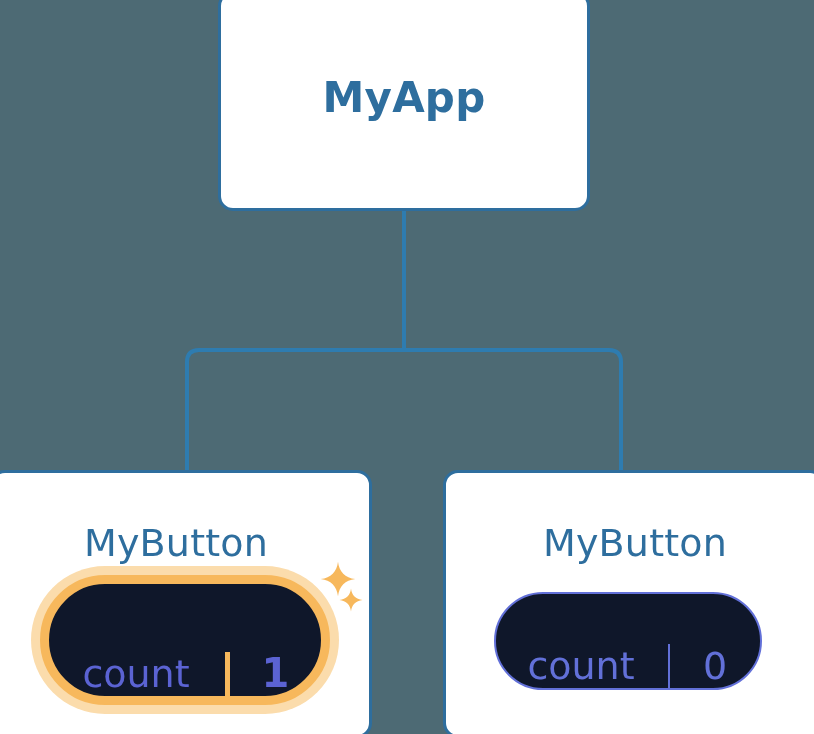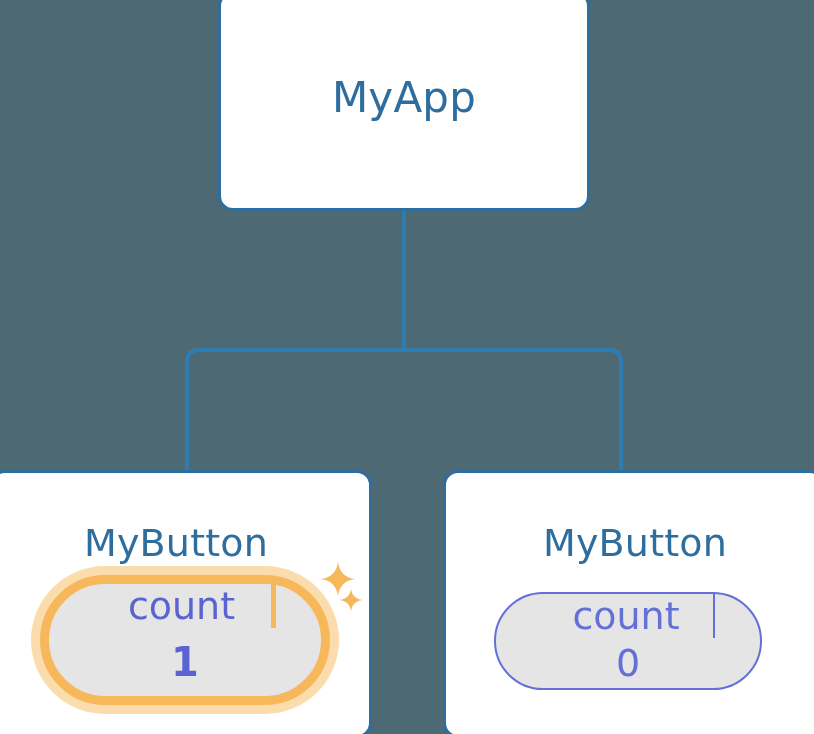--- a/index.html
+++ b/index.html
@@ -57,20 +57,21 @@
   
   #card-root {
     left: 218px;
     top: -9px;
     width: 372px;
     height: 220px;
   }
   #card-root .node-title {
     top: 79px;
     font-size: 42px;
+    font-weight: bold;
   }
 
   
   #card-left {
     left: -10px;
     top: 470px;
     width: 382px;
     height: 268px;
   }
   #card-right {
@@ -90,25 +91,24 @@
   
   .pill-wrap {
     position: absolute;
     display: flex;
     align-items: center;
     justify-content: center;
   }
 
   .pill {
     display: flex;
-    align-items: center;
-    background: #e5e5e5;
+    align-items: flex-end;
+    background: #0f172a;
     box-sizing: border-box;
     position: relative;
-    flex-direction: column;
   }
 
   .pill-key, .pill-val {
     display: flex;
     align-items: center;
     justify-content: center;
     box-sizing: border-box;
     white-space: nowrap;
   }
 

